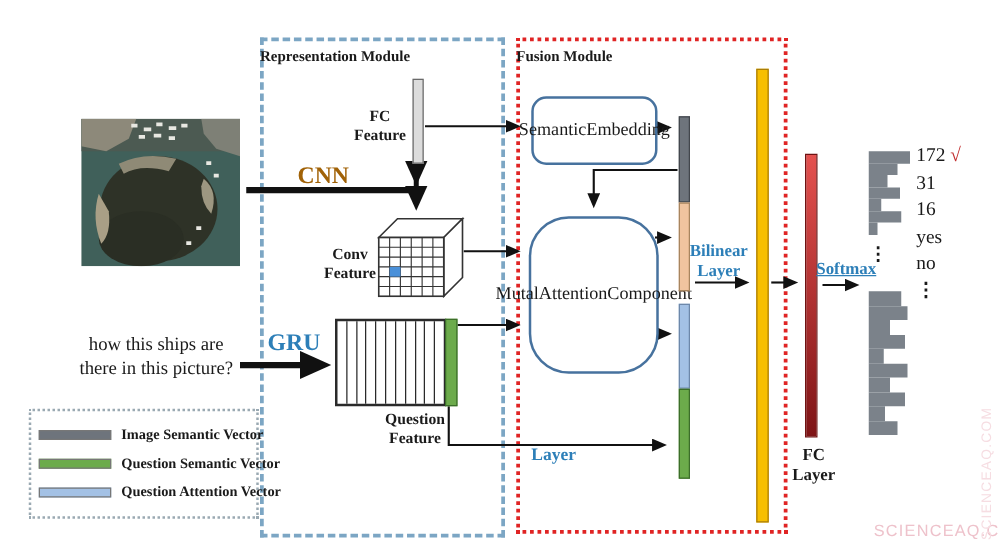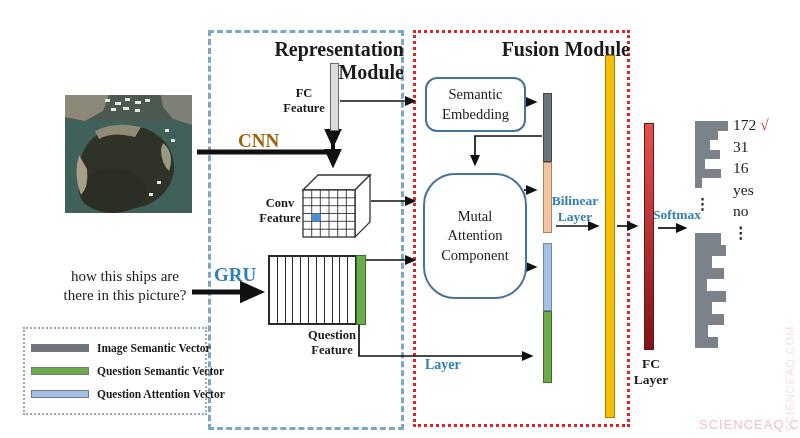--- a/index.html
+++ b/index.html
@@ -4,35 +4,35 @@
 <style>
   html,body{margin:0;padding:0;background:#fff;}
   #canvas{
     position:relative;width:800px;height:438px;background:#ffffff;overflow:hidden;
     font-family:"Liberation Serif","DejaVu Serif",serif;color:#1a1a1a;
   }
   .abs{position:absolute;}
   
   #rep-box{left:208px;top:30px;width:196px;height:400px;border:3px dashed #7ca6c4;box-sizing:border-box;}
   #fusion-box{left:413px;top:30px;width:217px;height:397px;border:3px dotted #e02424;box-sizing:border-box;}
-  .module-title{font-weight:bold;font-size:20px;text-align:right;}
+  .module-title{font-weight:bold;font-size:12px;text-align:left;}
   #rep-title{left:208px;top:38px;width:196px;}
   #fusion-title{left:413px;top:38px;width:217px;}
   
   .vbar{position:absolute;box-sizing:border-box;border:1px solid rgba(40,40,40,.55);}
   #fc-feature-bar{left:330px;top:63px;width:9px;height:68px;background:#dcdcdc;border-color:#6a6a6a;}
   #img-sem-bar{left:543px;top:93px;width:9px;height:69px;}
   #img-att-bar{left:543px;top:162px;width:9px;height:71px;}
   #q-att-bar{left:543px;top:243px;width:9px;height:68px;}
   #q-sem-bar2{left:543px;top:311px;width:9px;height:72px;}
   #yellow-bar{left:605px;top:55px;width:10px;height:363px;background:#f7bf00;border-color:#a97d08;}
   #red-bar{left:644px;top:123px;width:10px;height:227px;border-color:#6f1212;}
   
   .comp-box{position:absolute;border:2px solid #47729e;background:#fff;border-radius:12px;
-    display:flex;flex-direction:column;align-items:center;justify-content:center;
+    display:flex;flex-direction:row;align-items:center;justify-content:center;
     font-size:14.5px;line-height:1.35;text-align:center;}
   #semantic-box{left:425px;top:77px;width:97px;height:51px;}
   #mac-box{left:423px;top:173px;width:100px;height:122px;border-radius:32px;}
   
   .lbl{position:absolute;font-weight:bold;font-size:12.5px;line-height:1.2;text-align:center;}
   .blue{font-weight:bold;}
   #cnn-label{left:238px;top:130px;font-size:19px;}
   #gru-label{left:214px;top:264px;font-size:19px;}
   #fc-feature-label{left:280px;top:86px;width:48px;}
   #conv-feature-label{left:258px;top:196px;width:44px;}
@@ -205,21 +205,21 @@
 
   <div class="abs lbl blue" id="bilinear-label" style="color: rgb(45, 127, 184);">
     <div>Bilinear</div>
     <div>Layer</div>
   </div>
   <div class="abs blue" id="copy-label" style="color: rgb(45, 127, 184);">Layer</div>
 
   <div class="vbar" id="yellow-bar"></div>
   <div class="vbar" id="red-bar" style="background: linear-gradient(rgb(228, 81, 79) 0%, rgb(126, 20, 22) 100%);"></div>
 
-  <div class="abs blue" id="softmax-label" style="color: rgb(45, 127, 184);">Softmax</div>
+  <div class="abs blue" id="softmax-label" style="color: rgb(45, 127, 184); text-decoration: underline;">Softmax</div>
   <div class="abs lbl" id="fc-layer-label">
     <div>FC</div>
     <div>Layer</div>
   </div>
 
   <div class="abs hist" id="hist-top">
       <div class="hbar" style="height: 9.5px; width: 33px; background: rgb(123, 130, 138);"></div>
       <div class="hbar" style="height: 9.5px; width: 23px; background: rgb(123, 130, 138);"></div>
       <div class="hbar" style="height: 9.5px; width: 15px; background: rgb(123, 130, 138);"></div>
       <div class="hbar" style="height: 9.5px; width: 25px; background: rgb(123, 130, 138);"></div>

